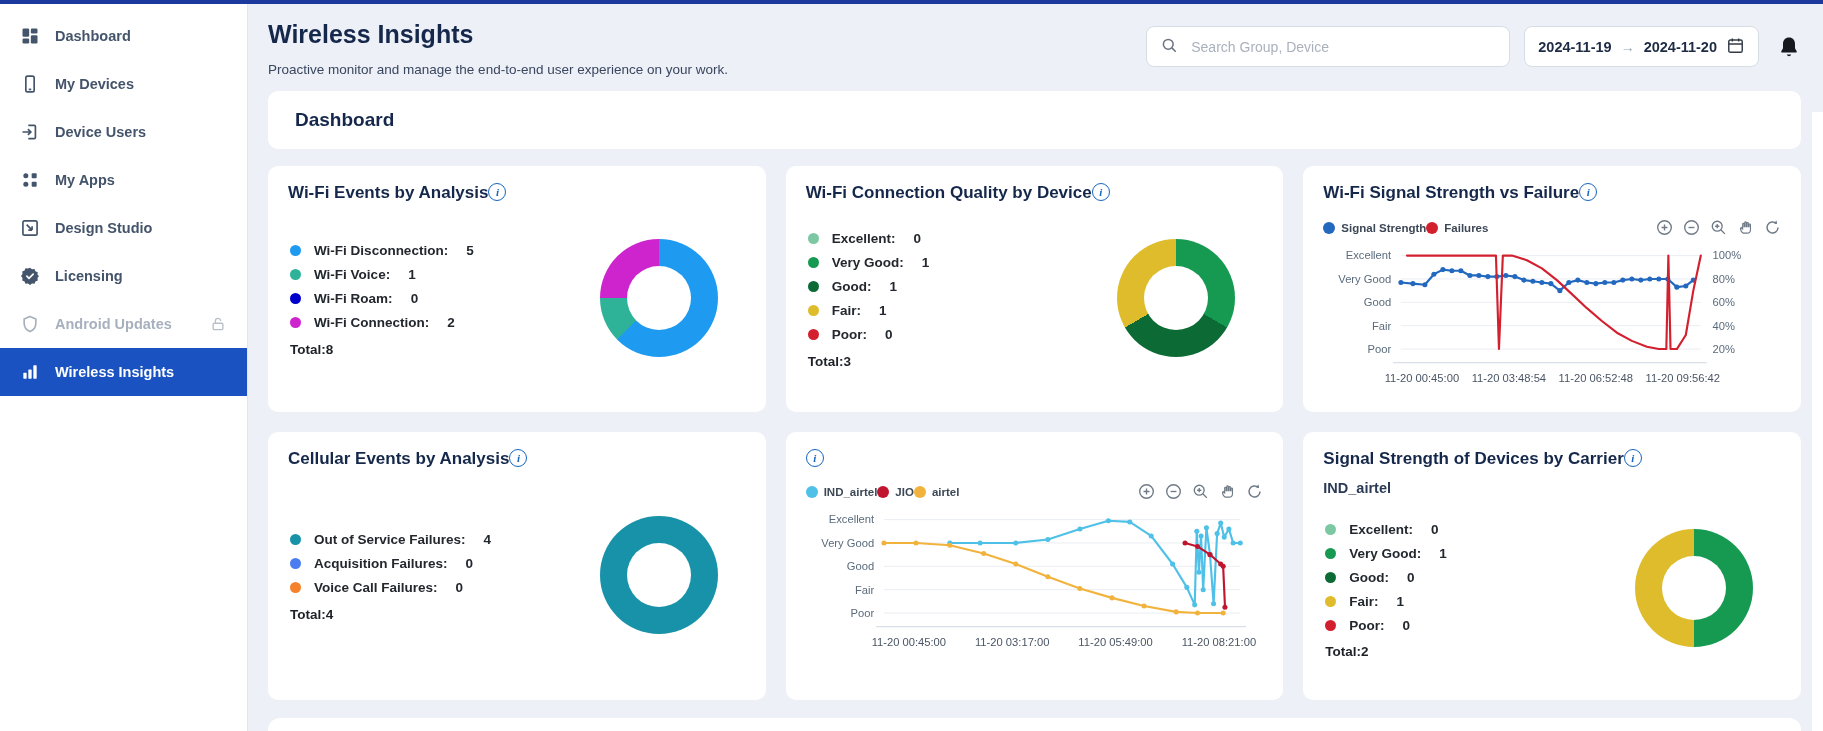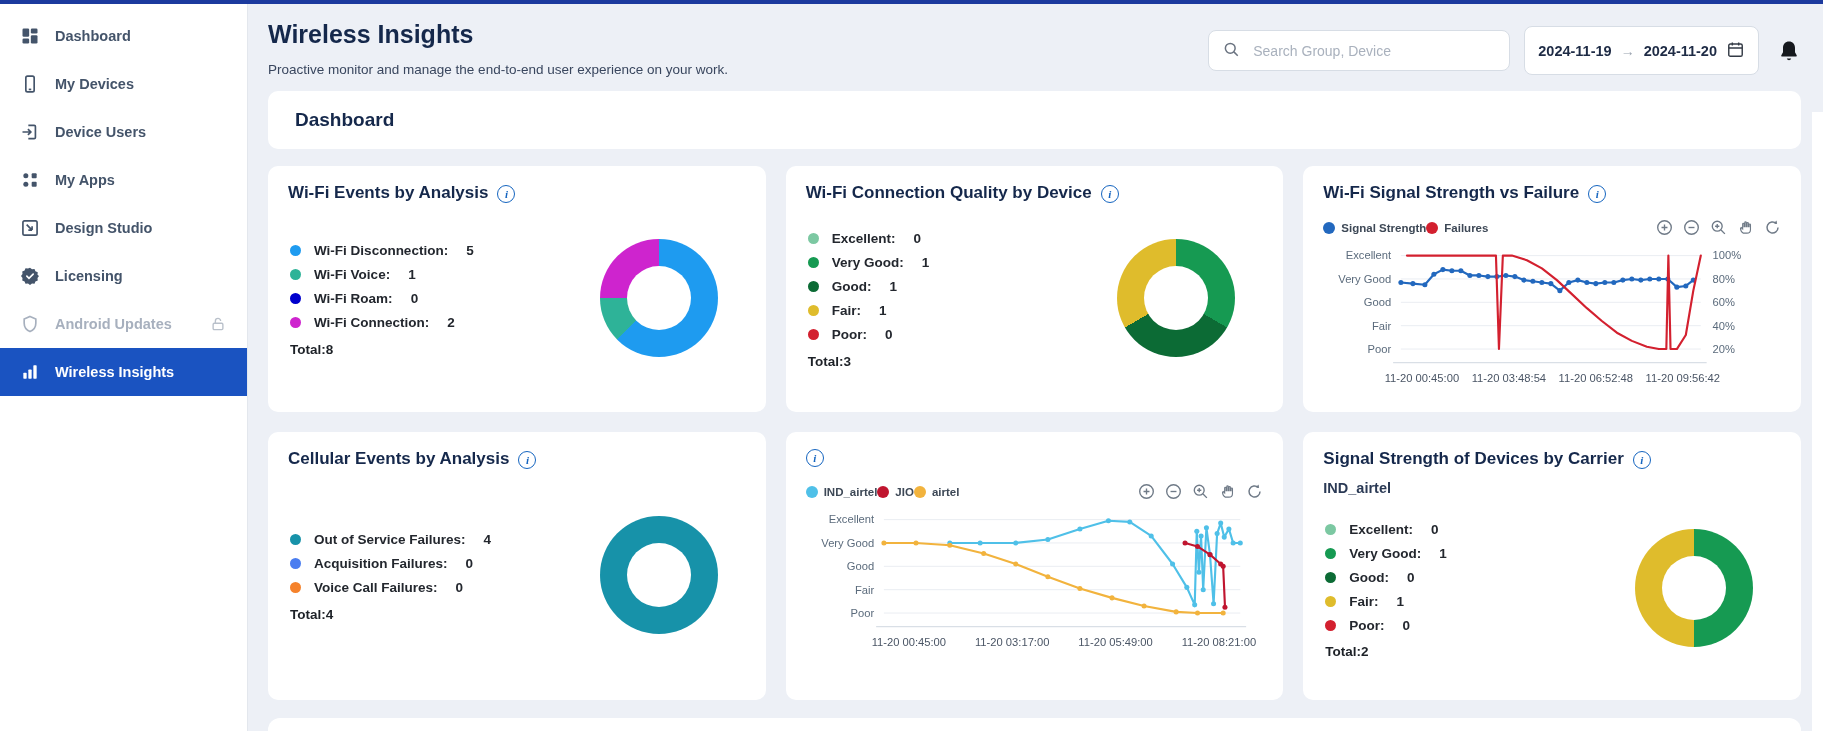--- a/index.html
+++ b/index.html
@@ -27,46 +27,46 @@
   .side-item .lock { margin-left:auto; width:18px; height:18px; color:#B9C0CA; }
   .side-item .lock svg { width:18px; height:18px; }
 
   
   main { flex:1; padding:16px 22px 0 20px; position:relative; }
   .header-row { display:flex; justify-content:space-between; align-items:flex-start; }
   .page-title { font-size:25px; font-weight:700; color:#15284B; margin:4px 0 12px; }
   .page-subtitle { font-size:13.5px; color:#39465E;margin-top:13px; }
   .controls { display:flex; align-items:center; gap:14px; margin-top:10px; }
   .search {
-    width:302px; height:41px; background:#fff; border:1px solid #D7DDE5; border-radius:8px;
+    width:364px; height:41px; background:#fff; border:1px solid #D7DDE5; border-radius:8px;
     display:flex; align-items:center; padding:0 13px; gap:11px;
   }
   .search svg { width:18px; height:18px; }
   .search input { border:0; outline:0; flex:1; font-size:14px; color:#333; background:transparent; font-family:inherit; }
   .search input::placeholder { color:#A9B1BD; }
   .daterange {
-    height:49px; background:#fff; border:1px solid #D7DDE5; border-radius:8px;
+    height:41px; background:#fff; border:1px solid #D7DDE5; border-radius:8px;
     display:flex; align-items:center; padding:0 13px; gap:9px;
     font-size:14.5px; color:#1E2B45; font-weight:600; cursor:pointer;
   }
   .daterange .arrow { color:#9AA3AF; font-size:14px; }
   .daterange svg { width:19px; height:19px; }
   .bell { width:24px; height:24px; cursor:pointer; margin-left:4px; }
   .bell svg { width:24px; height:24px; }
 
   .section-card {
     background:#fff; border-radius:10px; height:58px; display:flex; align-items:center;
     padding:0 27px; font-size:19px; font-weight:700; color:#15284B; margin:14px 0 17px;
   }
 
   .grid { display:grid; grid-template-columns:repeat(3,1fr); gap:20px; }
   .card { background:#fff; border-radius:10px; padding:17px 20px 14px; display:flex; flex-direction:column; }
   .h-r1 { height:246px; }
   .h-r2 { height:268px; }
-  .card-title-row { display:flex; align-items:flex-end; gap:9px; }
+  .card-title-row { display:flex; align-items:flex-start; }
   .card-title { font-size:17px; font-weight:700; color:#15284B; margin:0; }
   .info-badge {
     width:18px; height:18px; border:1.7px solid #1565C0; border-radius:50%;
     color:#1565C0; font-size:11px; font-weight:700; font-style:italic;
     display:flex; align-items:center; justify-content:center; cursor:pointer;
     font-family:"Liberation Serif", serif;
   }
   .card-subtitle { font-size:14.5px; font-weight:700; color:#2B3A55; margin-top:11px; }
 
   

